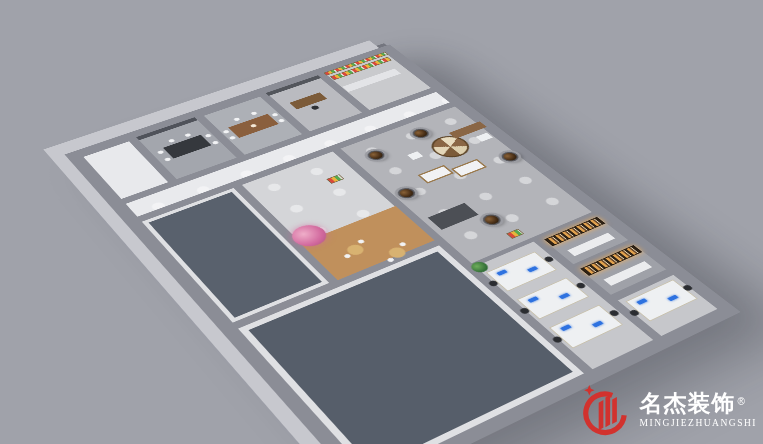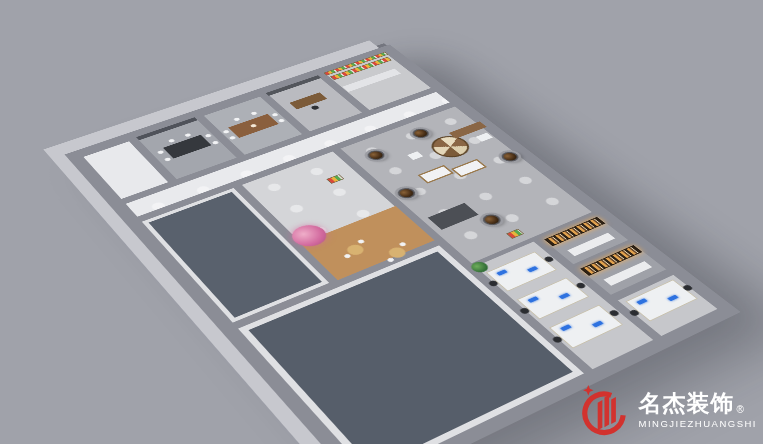--- a/index.html
+++ b/index.html
@@ -67,25 +67,25 @@
   .desk{border:1px solid #c9c2ae;}
   .screen{border-radius:1px;box-shadow:0 0 3px #2e72e0;}
   
   .logo{
     position:absolute;right:6px;bottom:8px;
     display:flex;align-items:center;gap:7px;
     color:#fff;
   }
   .logo-icon{width:52px;height:52px;display:block;}
   .logo-text{display:flex;flex-direction:column;align-items:flex-start;}
-  .cn-row{display:flex;align-items:flex-end;line-height:1;}
+  .cn-row{display:flex;align-items:center;line-height:1;}
   .cn{font-size:23px;font-weight:bold;letter-spacing:1px;line-height:1;}
   .reg{font-size:10px;margin-left:2px;margin-top:-3px;}
   .en{
-    font-family:Liberation Sans, sans-serif;
+    font-family:Liberation Serif, serif;
     font-size:9.5px;letter-spacing:1.5px;margin-top:3px;white-space:nowrap;
   }
 </style>
 </head>
 <body>
 
 <div class="scene">
   <div class="plan" id="plan">
       <div class="room " style="left: 0px; top: 0px; width: 64px; height: 100px; background-color: rgb(232, 233, 236);"></div>
       <div class="room " style="left: 64px; top: 0px; width: 82px; height: 100px; background-color: rgb(163, 166, 173);"></div>

